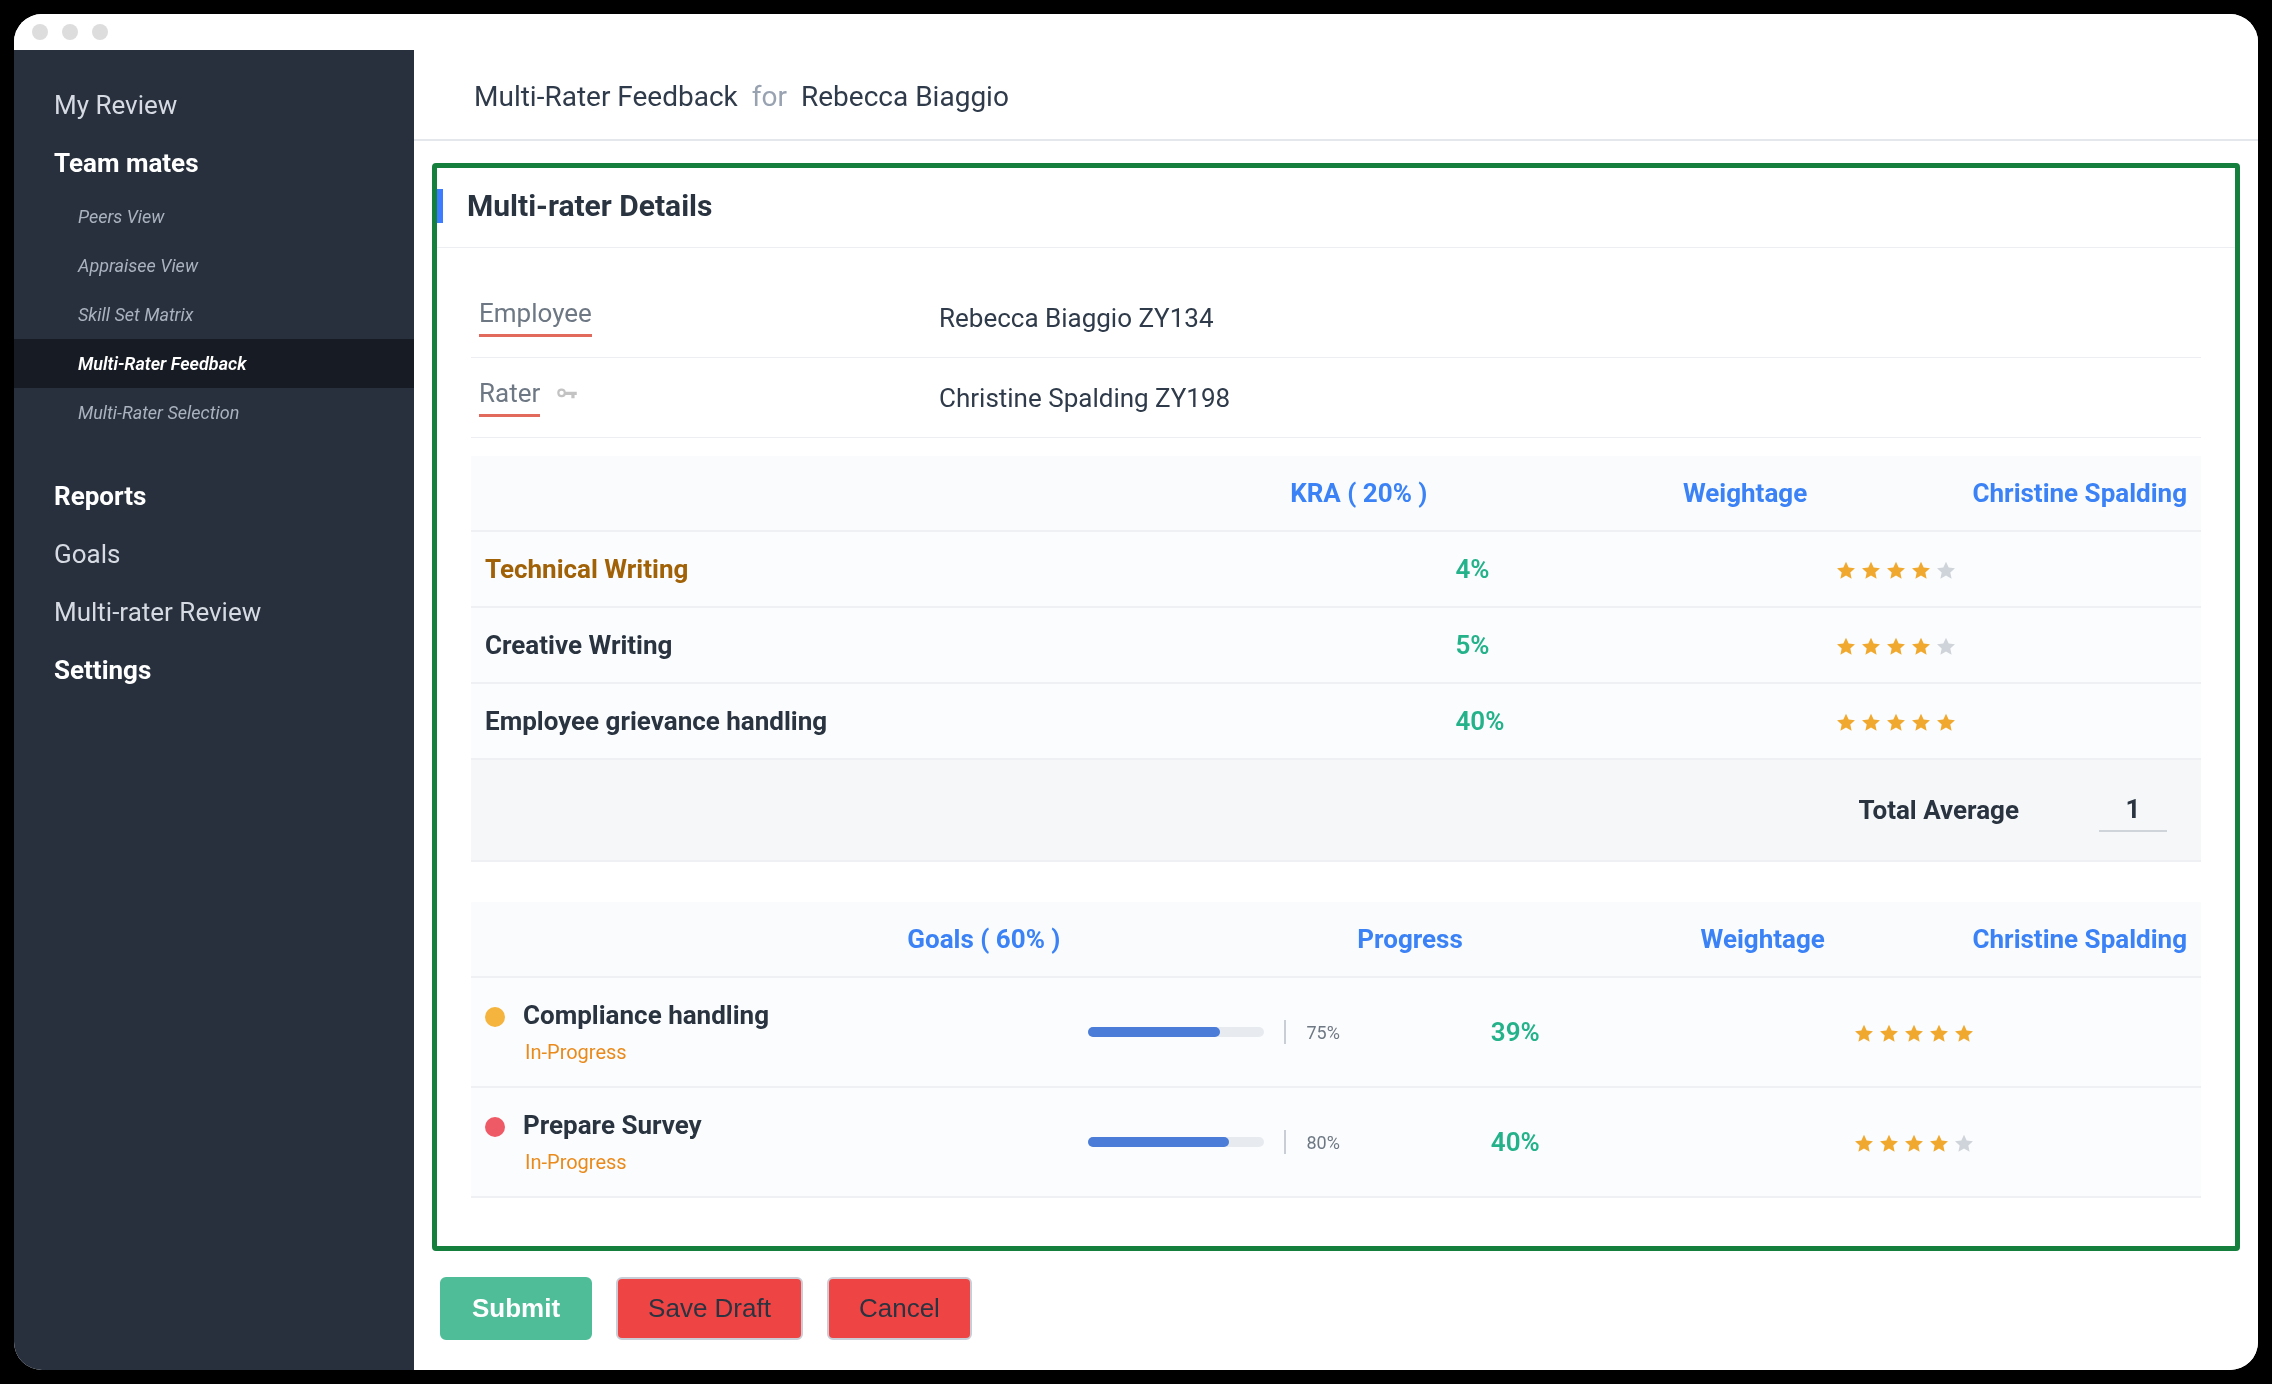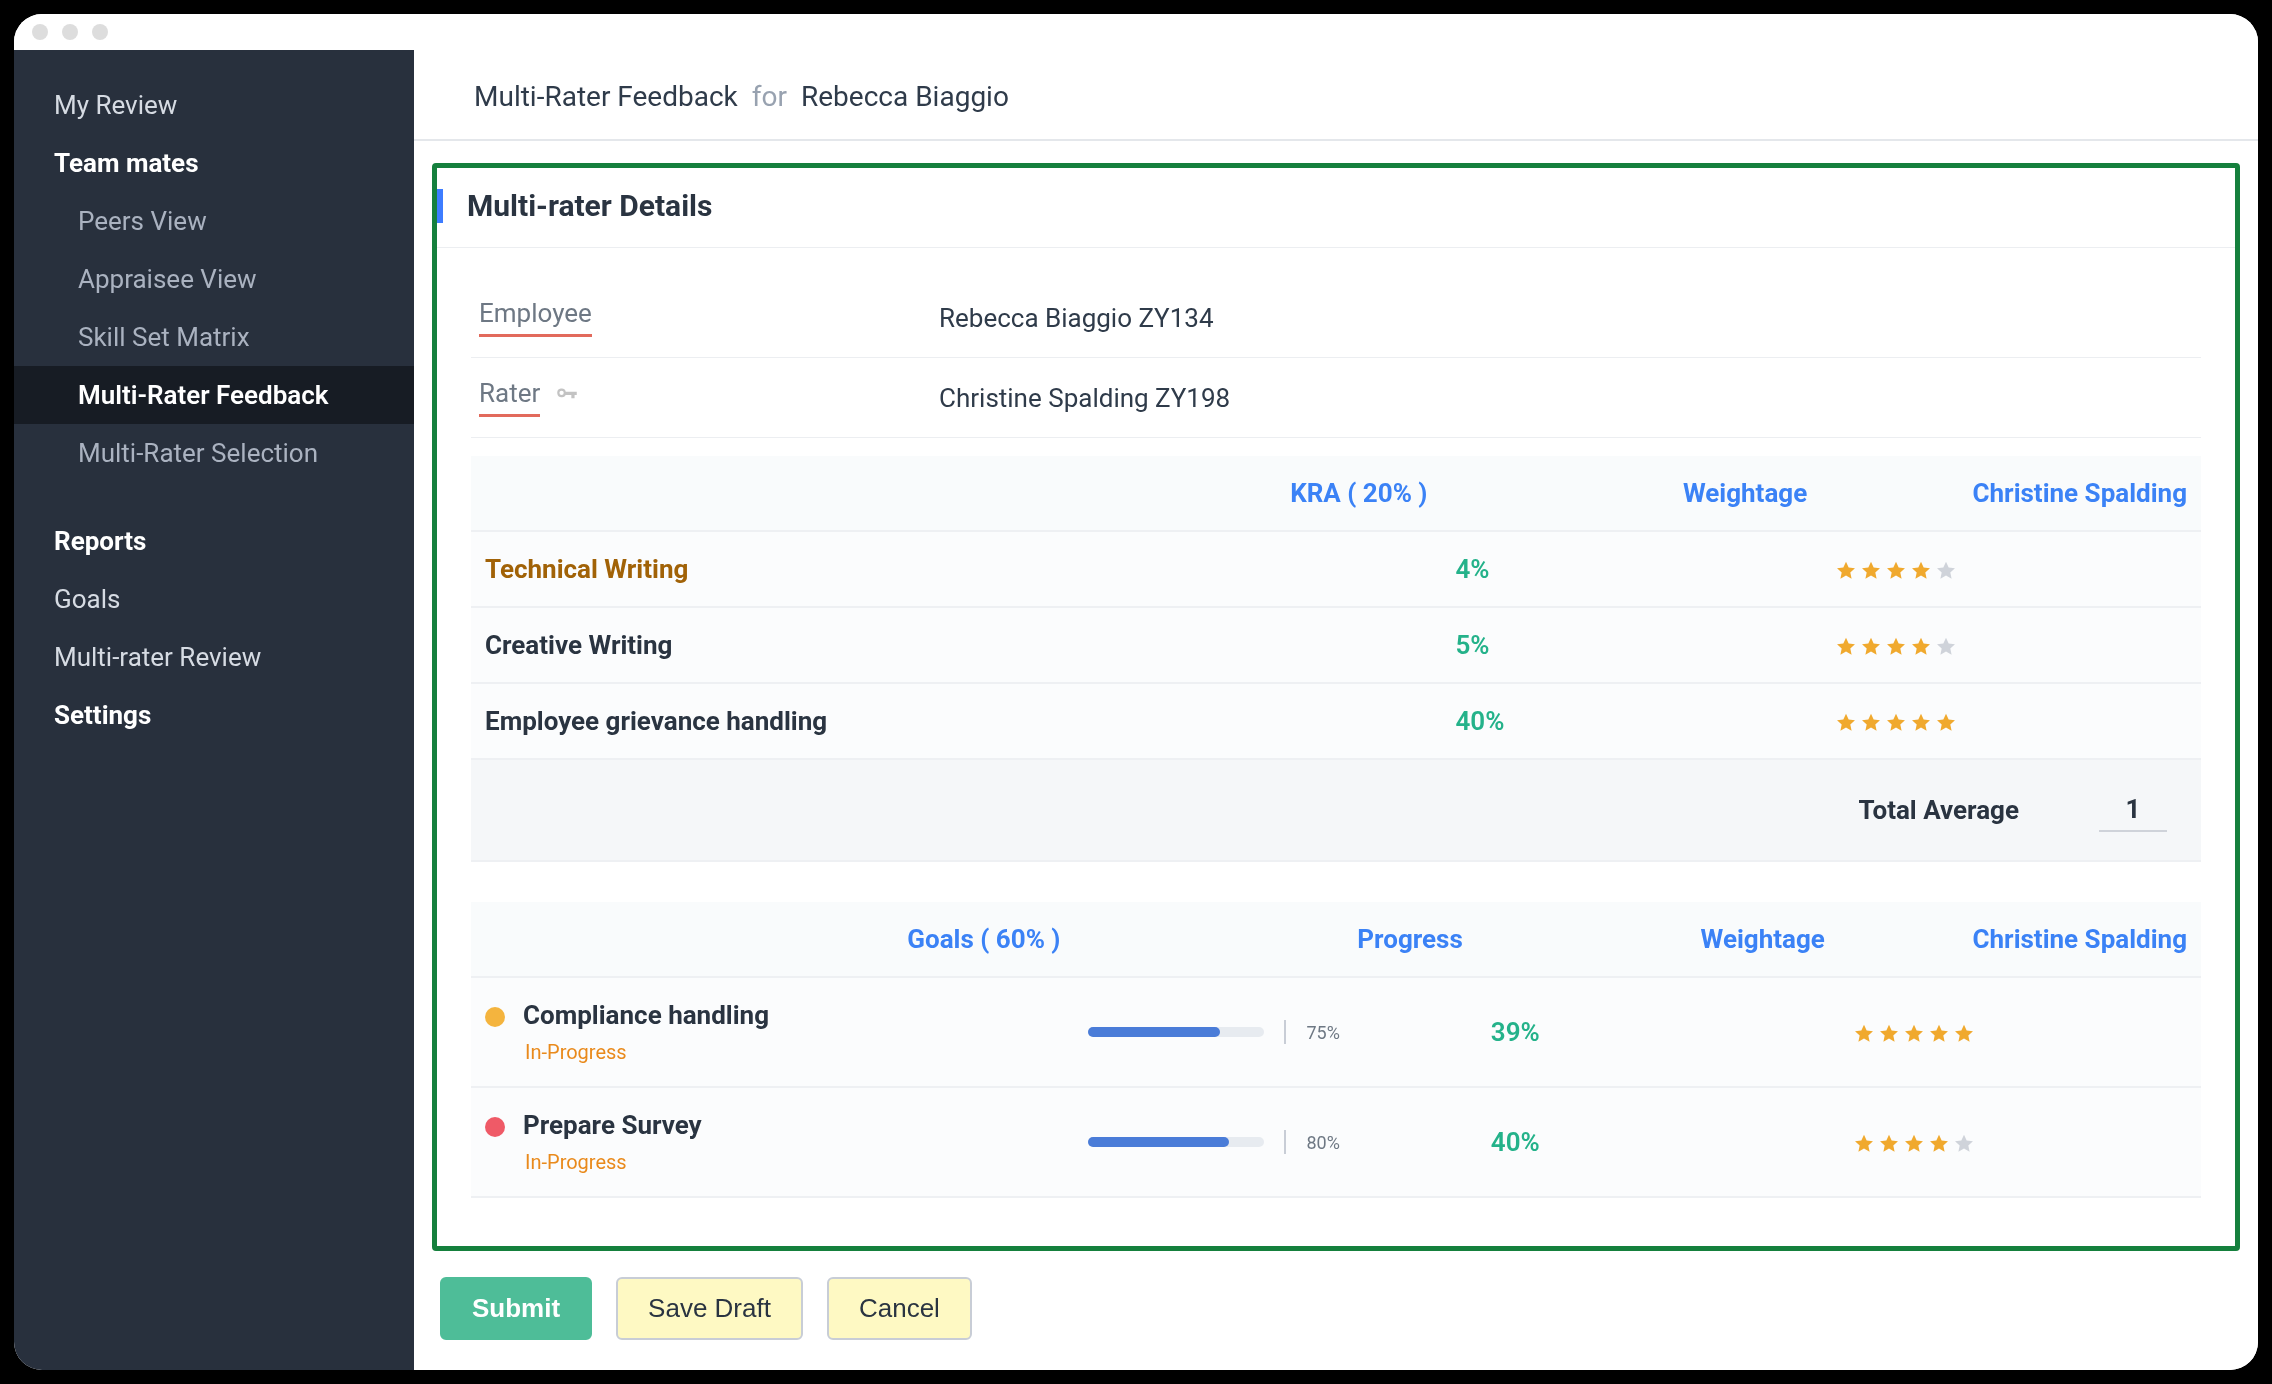--- a/index.html
+++ b/index.html
@@ -29,21 +29,21 @@
   .chrome { display:flex; height:calc(100% - 36px); }
   .sidebar {
     width:400px; background:#28303d; color:#d6dbe3; padding-top:26px;
     font-size:26px;
   }
   .sidebar .item {
     padding:14px 44px 14px 40px;
     cursor:pointer;
     white-space:nowrap;
   }
-  .sidebar .sub { padding-left:64px; color:#aab2c0; font-size:26px;}
+  .sidebar .sub { padding-left:64px; color:#aab2c0; font-size:18px;font-style:italic;}
   .sidebar .bold { color:#fff; font-weight:700; }
   .sidebar .active {
     background:#171c24; color:#fff; font-weight:600;
   }
   .content {
     flex:1; background:#fff; display:flex; flex-direction:column;
     overflow:hidden;
   }
   .page-header {
     padding:30px 50px 26px 60px; border-bottom:2px solid #e4e7eb;
@@ -119,21 +119,21 @@
     width:176px; height:10px; background:#e7ebf0; border-radius:5px; position:relative;
   }
   .progress .fill { position:absolute; left:0; top:0; bottom:0; background:#4a7cd8; border-radius:5px;}
   .progress .sep { width:2px; height:24px; background:#c8cdd6;}
   .progress .pct { color:#6e7884; font-size:18px;}
   .footer-btns {
     display:flex; gap:24px; padding:26px 50px 30px 26px;
   }
   .btn {
     font-size:26px; padding:14px 30px; border-radius:6px;
-    border:2px solid #c8cdd6; background:#fef9c3; color:#2a3441; cursor:pointer;
+    border:2px solid #c8cdd6; background:#ef4444; color:#2a3441; cursor:pointer;
   }
   .btn.primary { background:#4ebd98; border-color:#4ebd98; color:#fff; font-weight:600;}
 </style>
 </head>
 <body>
 
 <div class="outer">
   <div class="browser">
     <div class="titlebar">
       <span class="dot"></span>

